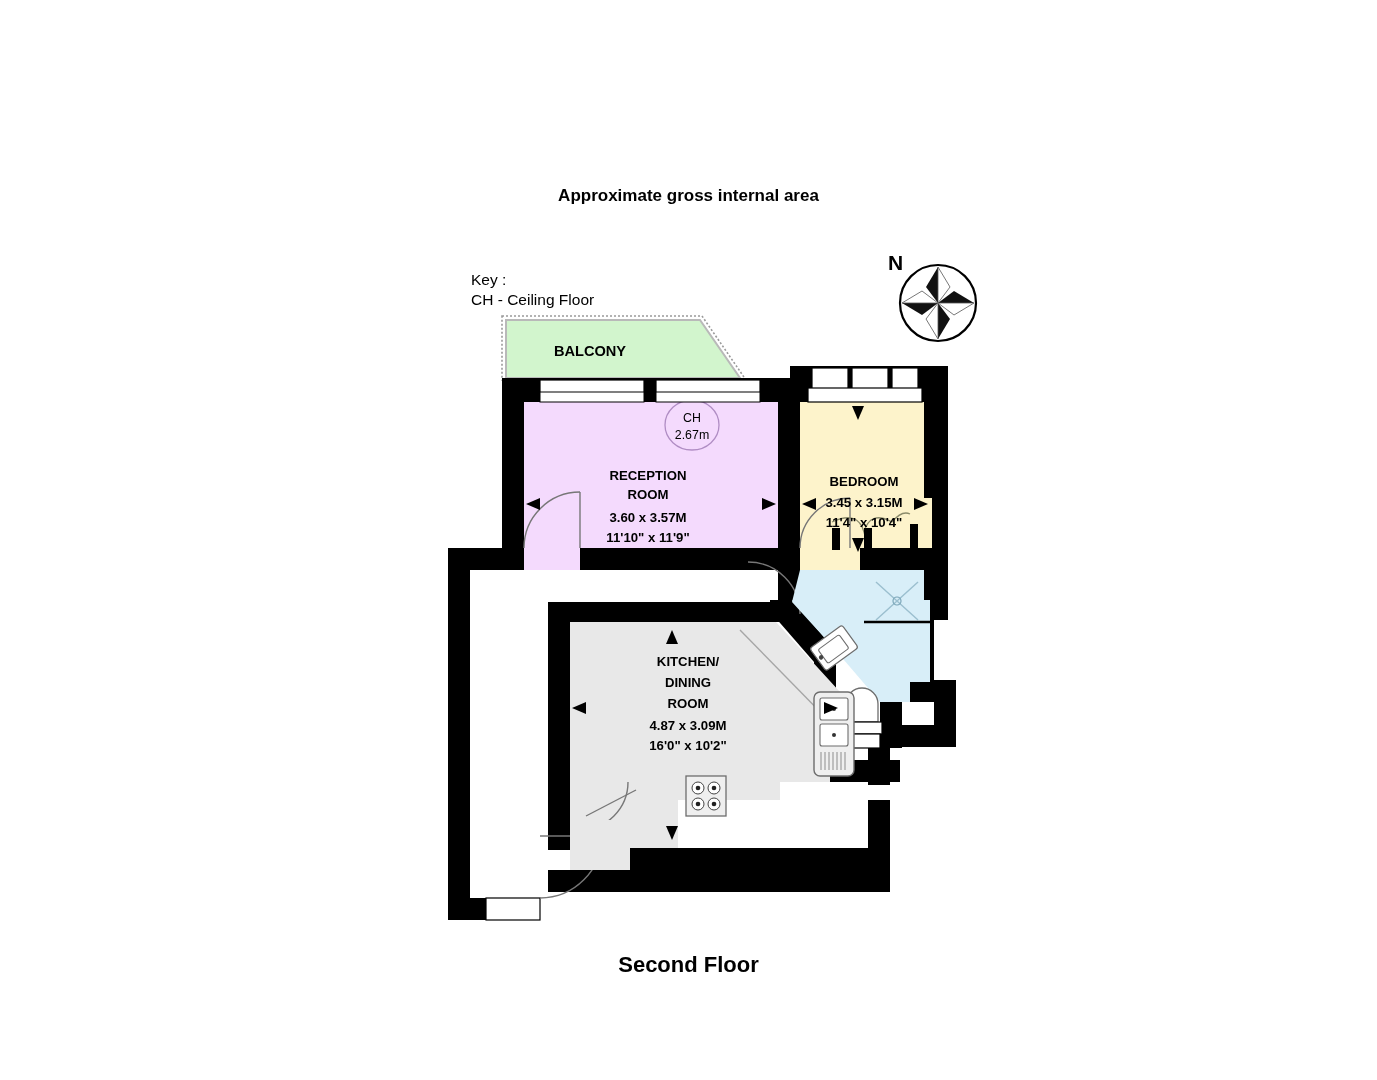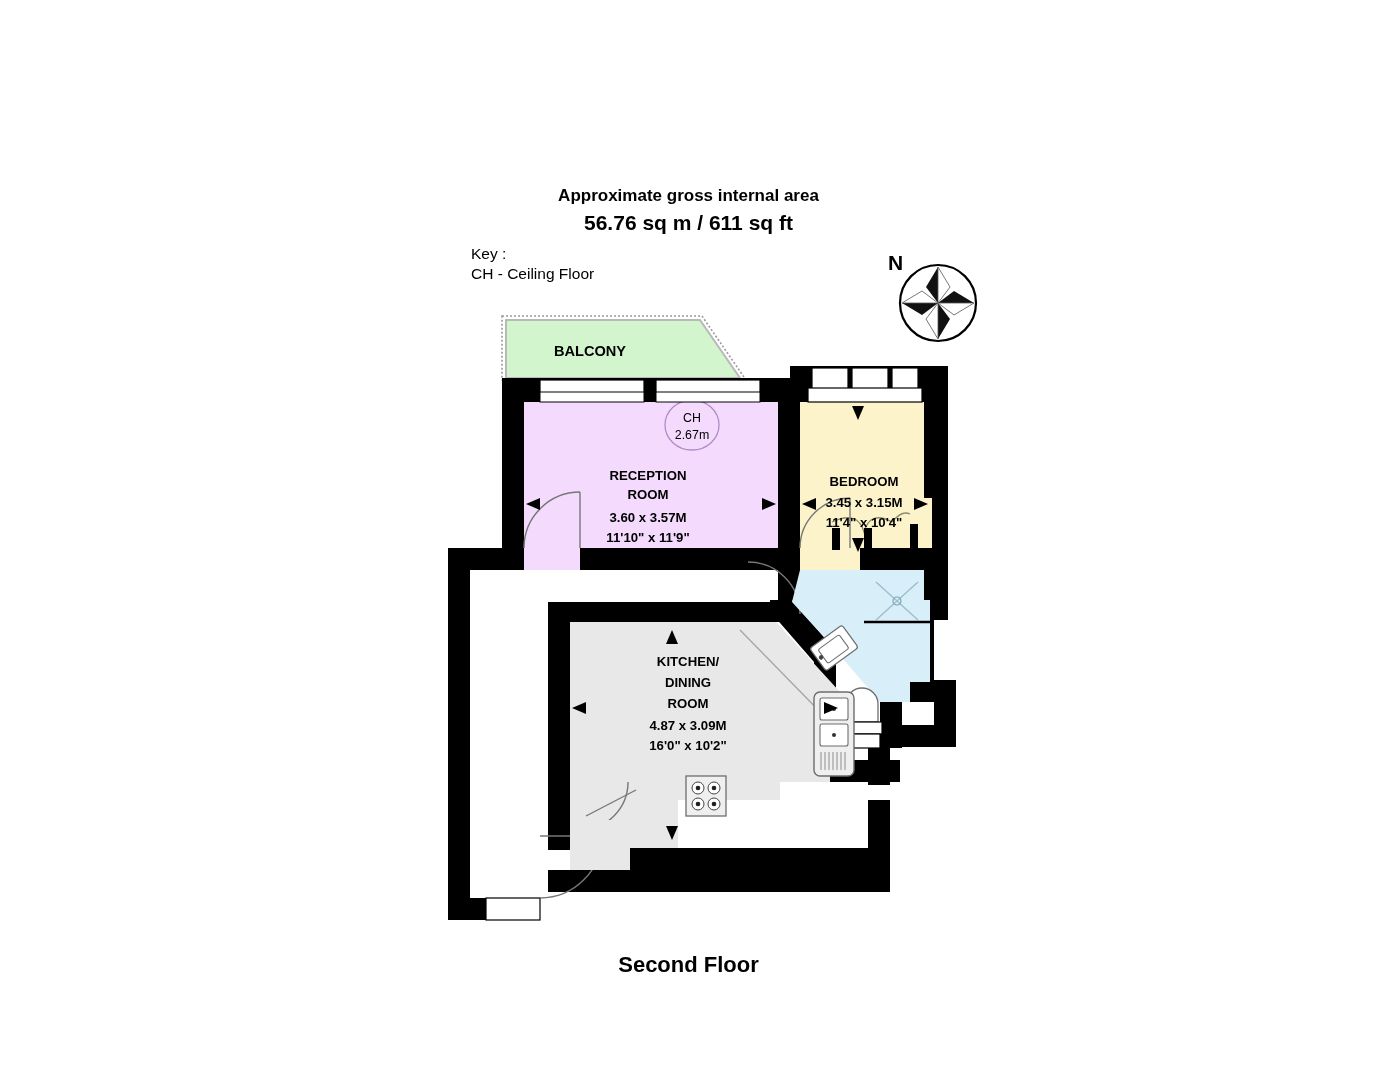--- a/index.html
+++ b/index.html
@@ -37,21 +37,21 @@
     font-size: 17px;
     margin-top: 28px;
   }
   #area {
     top: 211px;
     font-size: 21px;
   }
   #keyblock {
     position: absolute;
     left: 471px;
-    top: 244px;
+    top: 270px;
     font-size: 15.5px;
     line-height: 1.32;
     font-weight: normal;
     text-align: left;
   }
   #floorlabel {
     position: absolute;
     width: 100%;
     top: 952px;
     text-align: center;
@@ -91,21 +91,20 @@
   .rl-dim  { font-size: 13.2px; }
   .ch-txt  { font-size: 12.4px; font-weight: normal; text-anchor: middle; fill: #000; }
   .balc-txt{ font-size: 14.6px; font-weight: bold; text-anchor: middle; fill: #000; }
 </style>
 </head>
 <body>
 
 <div class="page">
 
   <div class="hdr" id="subtitle">Approximate gross internal area</div>
-  <div class="hdr" id="area">56.76 sq m /  611 sq ft</div>
 
   <div id="keyblock">
     <div>Key :</div>
     <div>CH - Ceiling Floor</div>
   </div>
 
   <div id="compass">
     <span class="nlab">N</span>
     <svg width="100" height="100" viewBox="0 0 100 100">
       <circle cx="54" cy="48" r="38" fill="#ffffff" stroke="#000" stroke-width="2.2"></circle>

